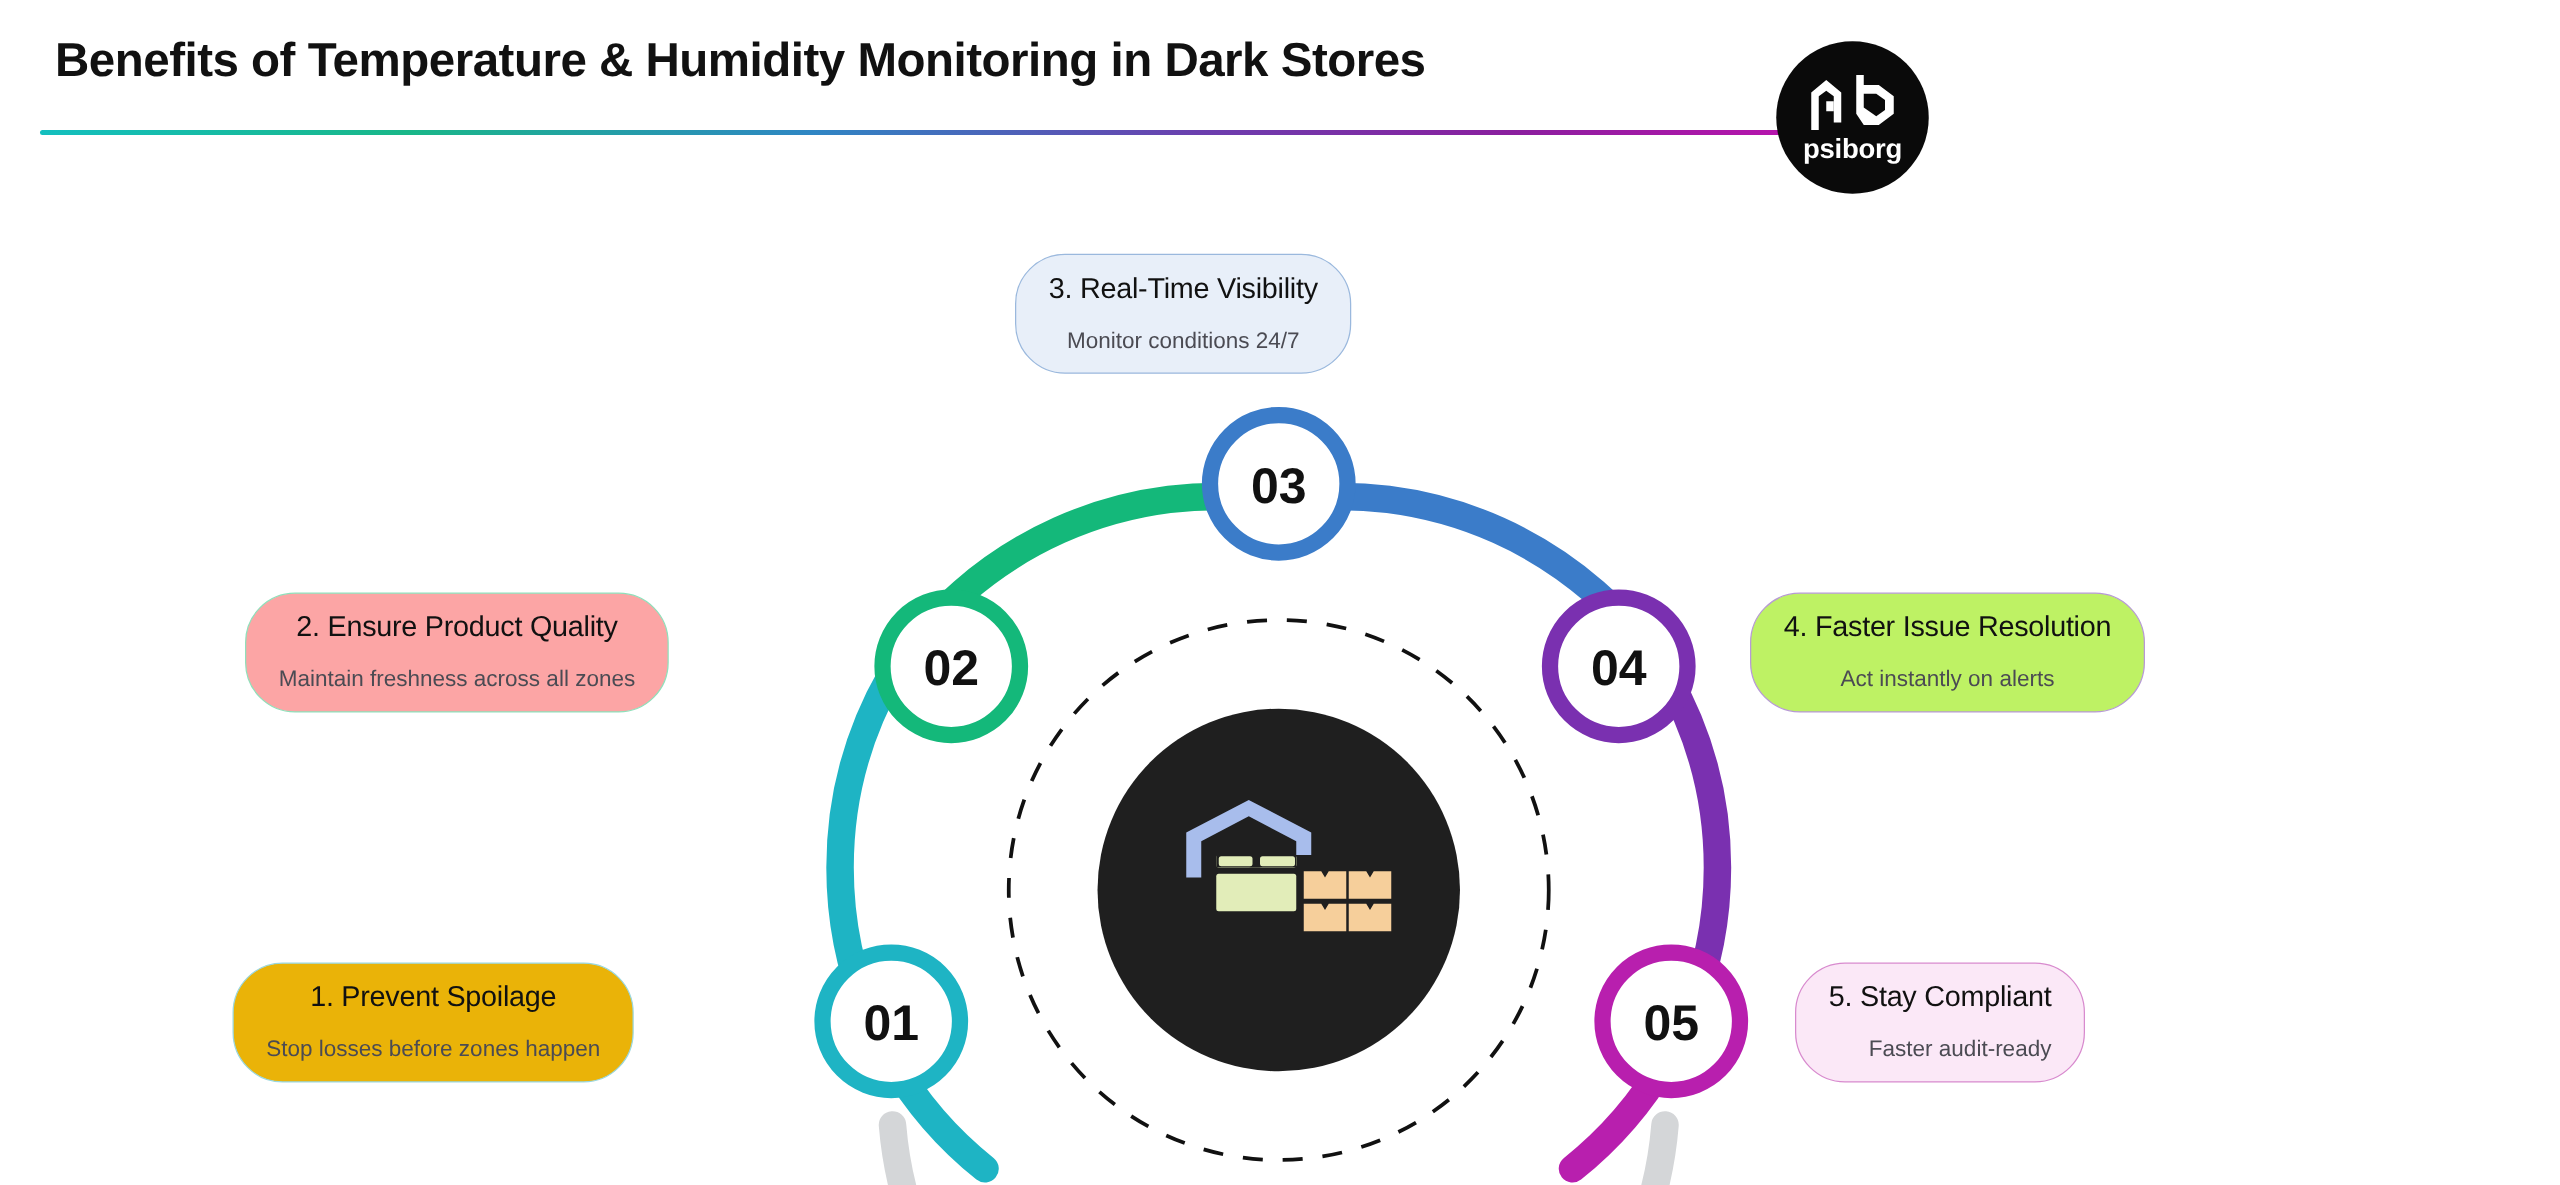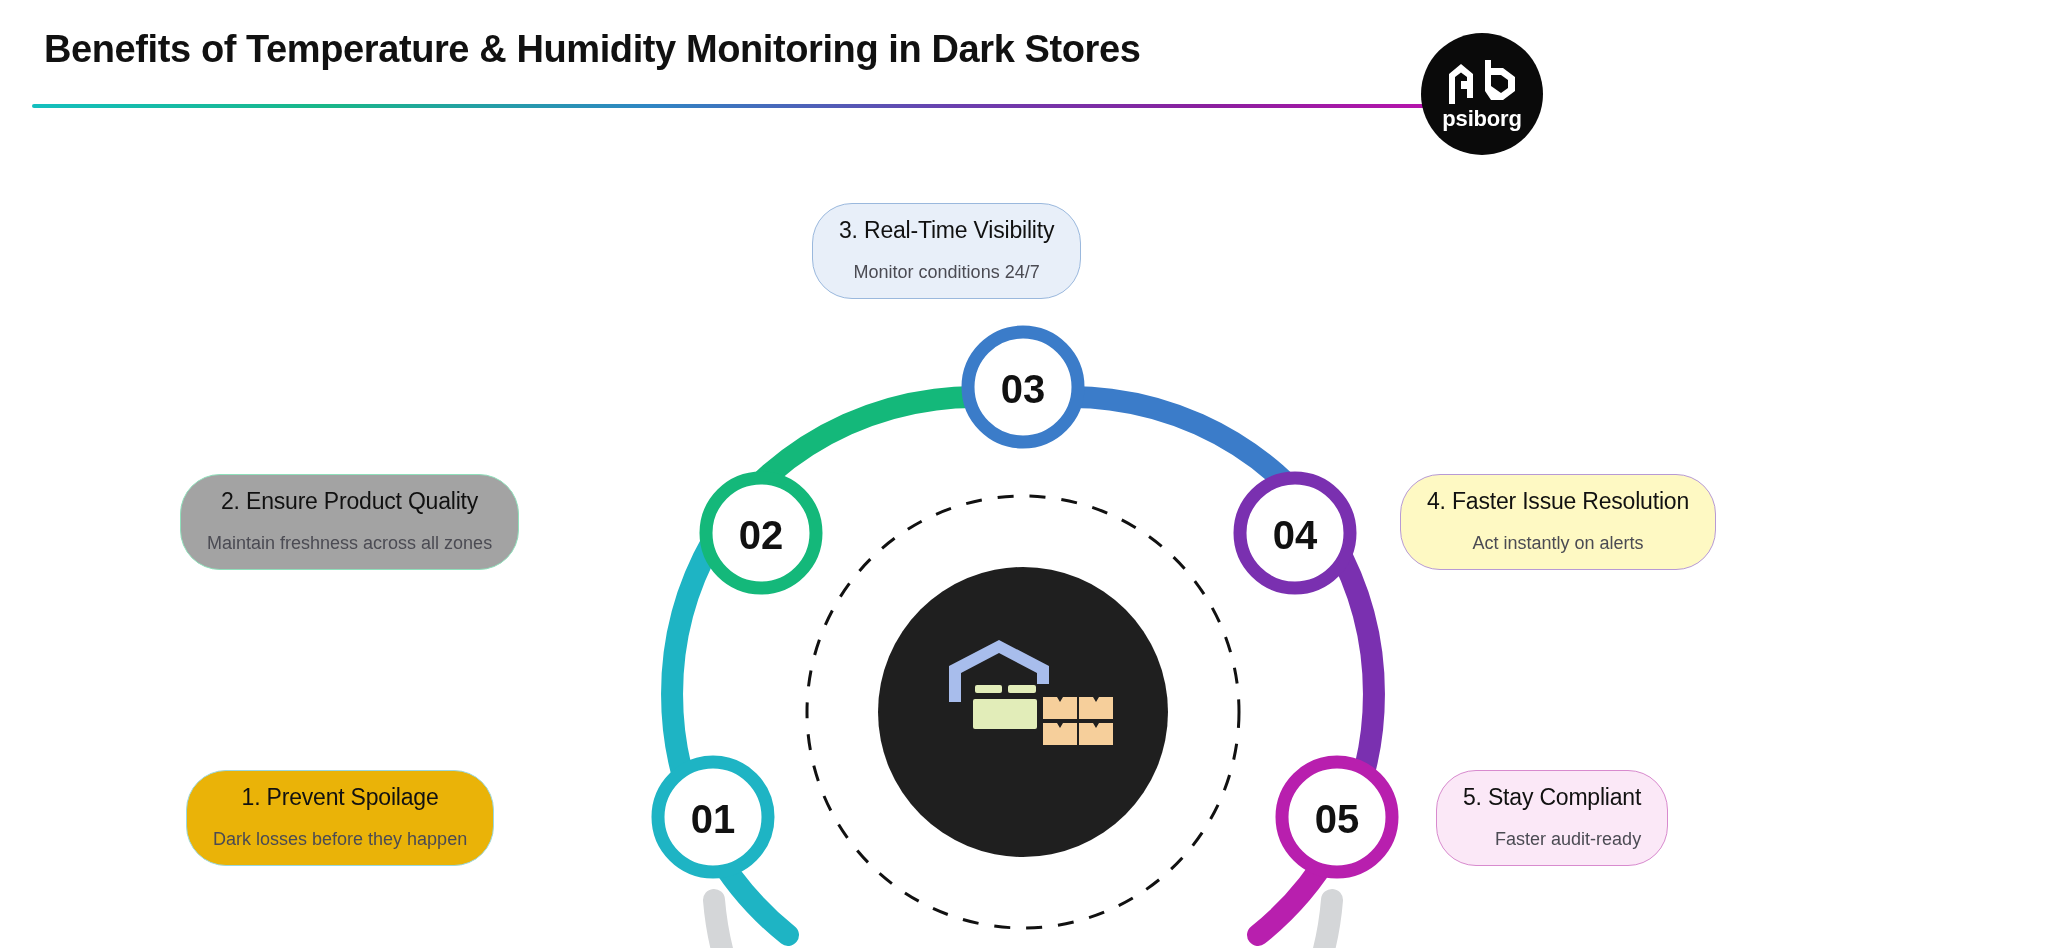--- a/index.html
+++ b/index.html
@@ -82,23 +82,23 @@
   .card-sub {
     display:block;
     font-size: 18px;
     font-weight: 400;
     color: #4b4b53;
     line-height: 1.35;
     margin-top: 16px;
   }
 
   #card-1 { left: 186px;  top: 770px; background:#eab308; border-color:#9ad7de; }
-  #card-2 { left: 180px;  top: 474px; background:#a3a3a3; border-color:#8fe0bb; }
+  #card-2 { left: 196px;  top: 474px; background:#fca5a5; border-color:#8fe0bb; }
   #card-3 { left: 812px;  top: 203px; background:#e8eff9; border-color:#9ab8dd; }
-  #card-4 { left: 1400px; top: 474px; background:#fef9c3; border-color:#b79ad5; }
+  #card-4 { left: 1400px; top: 474px; background:#bef264; border-color:#b79ad5; }
   #card-5 { left: 1436px; top: 770px; background:#fbe8f7; border-color:#d88ace;text-align:right; }
 </style>
 </head>
 <body>
 
 <div id="stage">
 
   <div class="page-title">Benefits of Temperature &amp; Humidity Monitoring in Dark Stores</div>
   <div class="title-rule"></div>
 
@@ -158,21 +158,21 @@
       <text class="node-num" x="1295" y="535">04</text>
     </g>
     <g>
       <circle cx="1337" cy="817" r="55" fill="#ffffff" stroke="#b81fae" stroke-width="13"></circle>
       <text class="node-num" x="1337" y="819">05</text>
     </g>
   </svg>
 
   <div class="card" id="card-1">
     <span class="card-title">1. Prevent Spoilage</span>
-    <span class="card-sub">Dark losses before they happen</span>
+    <span class="card-sub">Stop losses before zones happen</span>
   </div>
 
   <div class="card" id="card-2">
     <span class="card-title">2. Ensure Product Quality</span>
     <span class="card-sub">Maintain freshness across all zones</span>
   </div>
 
   <div class="card" id="card-3">
     <span class="card-title">3. Real-Time Visibility</span>
     <span class="card-sub">Monitor conditions 24/7</span>

